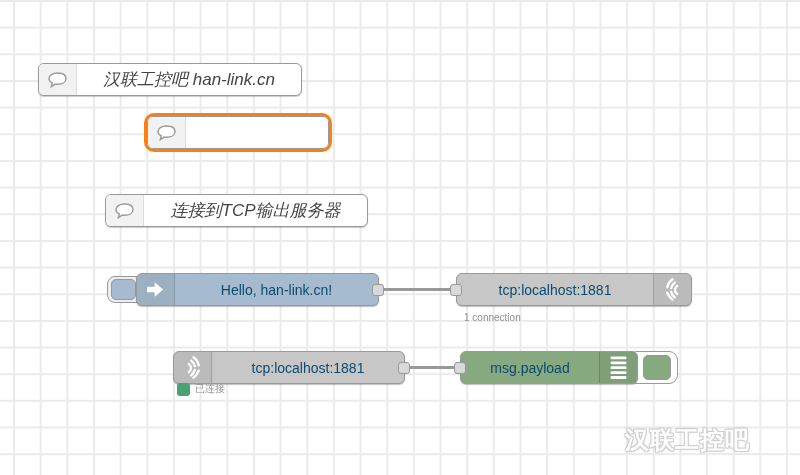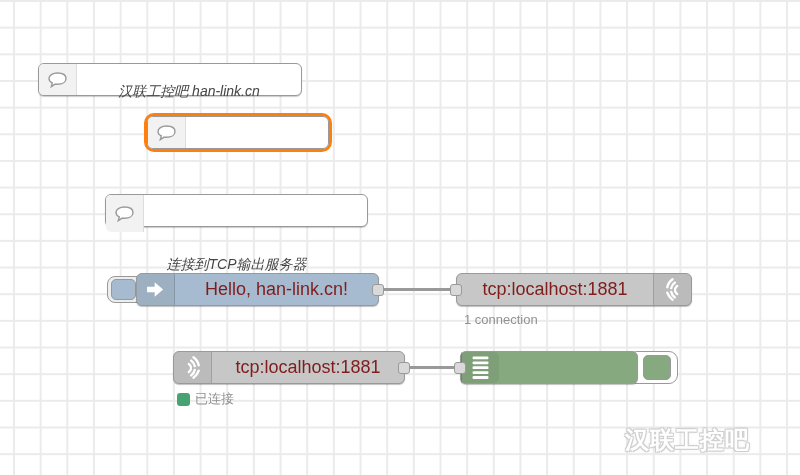--- a/index.html
+++ b/index.html
@@ -14,21 +14,21 @@
     background-position:13px 0;
   }
   
   .node{
     position:absolute;height:33px;border:1px solid #999;border-radius:6px;
     display:flex;align-items:stretch;box-sizing:border-box;
     box-shadow:0 1px 1px rgba(0,0,0,0.25);z-index:3;cursor:pointer;
   }
   .node .lbl{
     flex:1;display:flex;align-items:center;justify-content:center;
-    font-size:18px;color:#7f1d1d;white-space:nowrap;padding:0 6px;
+    font-size:14px;color:#0c4a6e;white-space:nowrap;padding:0 6px;
   }
   .nsec{
     width:37px;flex:0 0 37px;display:flex;align-items:center;justify-content:center;
   }
   .nsec.left{background:rgba(0,0,0,0.06);border-right:1px solid rgba(0,0,0,0.15);
     border-radius:5px 0 0 5px;}
   .nsec.right{background:rgba(0,0,0,0.06);border-left:1px solid rgba(0,0,0,0.15);
     border-radius:0 5px 5px 0;}
   .inject-node{background:#a6bbcf;}
   .tcp-node{background:#c7c7c7;justify-content:center;}
@@ -38,21 +38,21 @@
     position:absolute;height:33px;background:#fff;border:1px solid #999;
     border-radius:6px;display:flex;align-items:stretch;box-sizing:border-box;
     box-shadow:0 1px 1px rgba(0,0,0,0.2);z-index:3;cursor:pointer;
   }
   .comment .csec{
     width:37px;flex:0 0 37px;background:#f2f2f2;border-right:1px solid #ddd;
     border-radius:5px 0 0 5px;display:flex;align-items:center;justify-content:center;
   }
   .comment .lbl{
     flex:1;display:flex;align-items:center;justify-content:center;
-    font-size:14px;font-style:italic;color:#444;white-space:nowrap;padding:0 8px;margin-top:24px;
+    font-size:17px;font-style:italic;color:#444;white-space:nowrap;padding:0 8px;
   }
   .selection{
     position:absolute;border:3px solid #ff7f0e;border-radius:10px;
     box-sizing:content-box;z-index:3;
   }
   .selection .comment{position:relative;left:0;top:0;width:100%;height:100%;box-shadow:none;}
   
   .wire{position:absolute;height:3px;background:#999;z-index:1;cursor:pointer;}
   .port{
     position:absolute;width:12px;height:12px;background:#d9d9d9;border:1px solid #999;
@@ -64,21 +64,21 @@
     box-sizing:border-box;z-index:2;
   }
   .sq-btn{
     position:absolute;border:1px solid #999;border-radius:5px;box-sizing:border-box;
     z-index:2;cursor:pointer;
   }
   .inject-btn{background:#a6bbcf;}
   .debug-btn{background:#87a980;}
   
   .status{
-    position:absolute;font-size:13px;color:#919191;display:flex;align-items:center;
+    position:absolute;font-size:10px;color:#919191;display:flex;align-items:center;
     white-space:nowrap;z-index:3;
   }
   .status-dot{
     width:13px;height:13px;border-radius:3px;background:#47a470;margin-right:5px;
     flex:0 0 13px;
   }
   
   .watermark{
     position:absolute;left:625px;top:424px;z-index:5;
     font-family:Liberation Serif, serif;font-weight:bold;font-size:24px;
@@ -109,21 +109,21 @@
       <span class="csec">
         <span>
           <svg width="21" height="18" viewBox="0 0 21 18">
             <path d="M10.5 2 C5.5 2 2 4.4 2 7.4 c0 1.9 1.3 3.5 3.3 4.5 L4.3 15.6 l3.9-2.5 c0.74 0.13 1.5 0.2 2.3 0.2 5 0 8.5-2.4 8.5-5.9 S15.5 2 10.5 2 z" fill="#fff" stroke="#9a9a9a" stroke-width="1.4"></path>
           </svg>
         </span>
       </span>
     </div>
   </div>
 
-  <div class="comment" style="left:105px;top:194px;width:263px;flex-direction:column;">
+  <div class="comment" style="left:105px;top:194px;width:263px;">
     <span class="csec">
       <span>
         <svg width="21" height="18" viewBox="0 0 21 18">
           <path d="M10.5 2 C5.5 2 2 4.4 2 7.4 c0 1.9 1.3 3.5 3.3 4.5 L4.3 15.6 l3.9-2.5 c0.74 0.13 1.5 0.2 2.3 0.2 5 0 8.5-2.4 8.5-5.9 S15.5 2 10.5 2 z" fill="#fff" stroke="#9a9a9a" stroke-width="1.4"></path>
         </svg>
       </span>
     </span>
     <span class="lbl">连接到TCP输出服务器</span>
   </div>
 
@@ -170,28 +170,29 @@
           <path d="M6.89 14.04 A5 5 0 0 1 4.87 17.1"></path>
           <path d="M7.16 5.63 A9 9 0 0 1 10.80 11.13"></path>
           <path d="M10.80 14.87 A9 9 0 0 1 7.16 20.37"></path>
           <path d="M9.46 2.35 A13 13 0 0 1 14.72 10.3"></path>
           <path d="M14.72 15.7 A13 13 0 0 1 9.46 22.65"></path>
         </svg>
       </span>
     </span>
     <span class="lbl">tcp:localhost:1881</span>
   </div>
-  <div class="status" style="left:177px;top:390px;">
+  <div class="status" style="left:177px;top:382px;">
     <span class="status-dot"></span>
     <span>已连接</span>
   </div>
 
   <div class="capsule" style="left:628px;top:351px;width:50px;height:33px;border-radius:9px;background:#fff;"></div>
   <div class="sq-btn debug-btn" style="left:643px;top:355px;width:28px;height:25px;"></div>
   <div class="node debug-node" style="left:460px;top:351px;width:178px;">
+    <span class="lbl">msg.payload</span>
     <span class="nsec right">
       <span>
         <svg width="17" height="24" viewBox="0 0 17 24">
           <rect x="0.5" y="0.5" width="16" height="2.8" rx="1.2" fill="#fff"></rect>
           <rect x="0.5" y="5.4" width="16" height="2.8" rx="1.2" fill="#fff"></rect>
           <rect x="0.5" y="10.3" width="16" height="2.8" rx="1.2" fill="#fff"></rect>
           <rect x="0.5" y="15.2" width="16" height="2.8" rx="1.2" fill="#fff"></rect>
           <rect x="0.5" y="20.1" width="16" height="2.8" rx="1.2" fill="#fff"></rect>
         </svg>
       </span>

